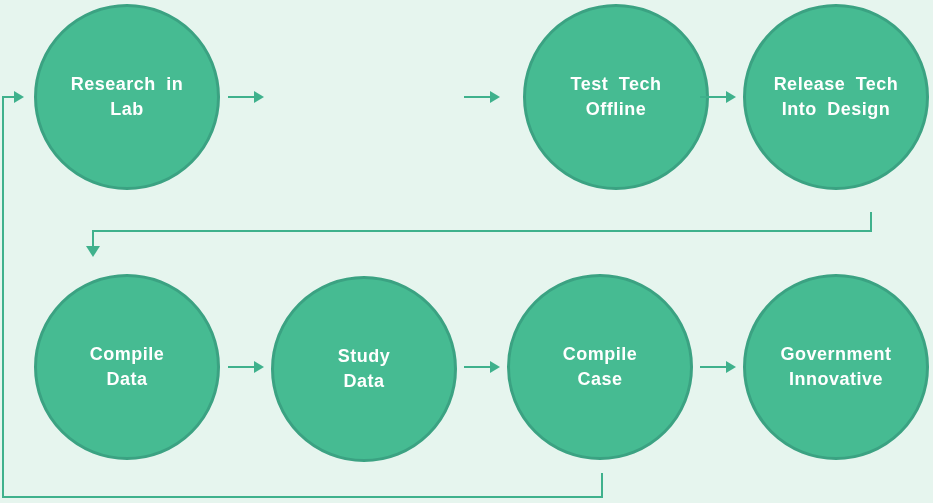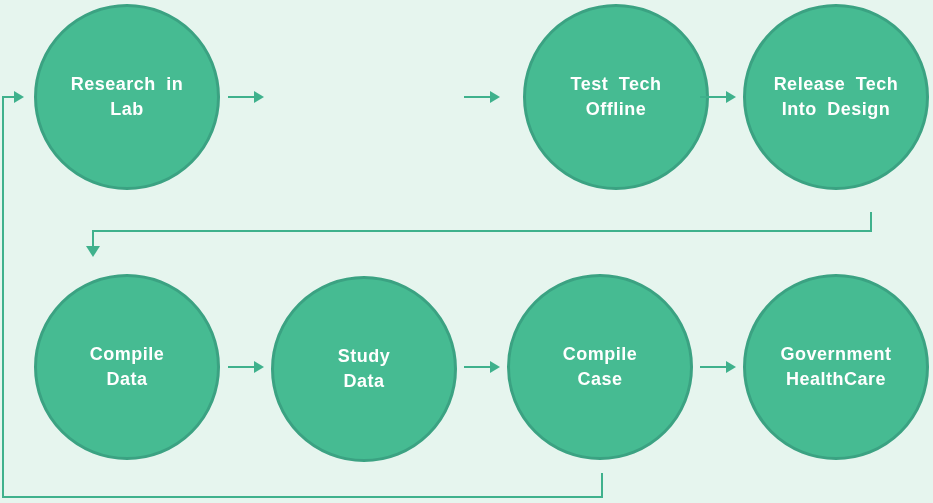--- a/index.html
+++ b/index.html
@@ -107,21 +107,21 @@
   <div class="node n5">
     <span class="node-label">Study
 Data</span>
   </div>
   <div class="node n6">
     <span class="node-label">Compile
 Case</span>
   </div>
   <div class="node n7">
     <span class="node-label">Government
-HealthCare</span>
+Innovative</span>
   </div>
 
   <div class="arrow a0">
     <div class="line"></div>
     <div class="head-right tip"></div>
   </div>
   <div class="arrow a1">
     <div class="line"></div>
     <div class="head-right tip"></div>
   </div>

